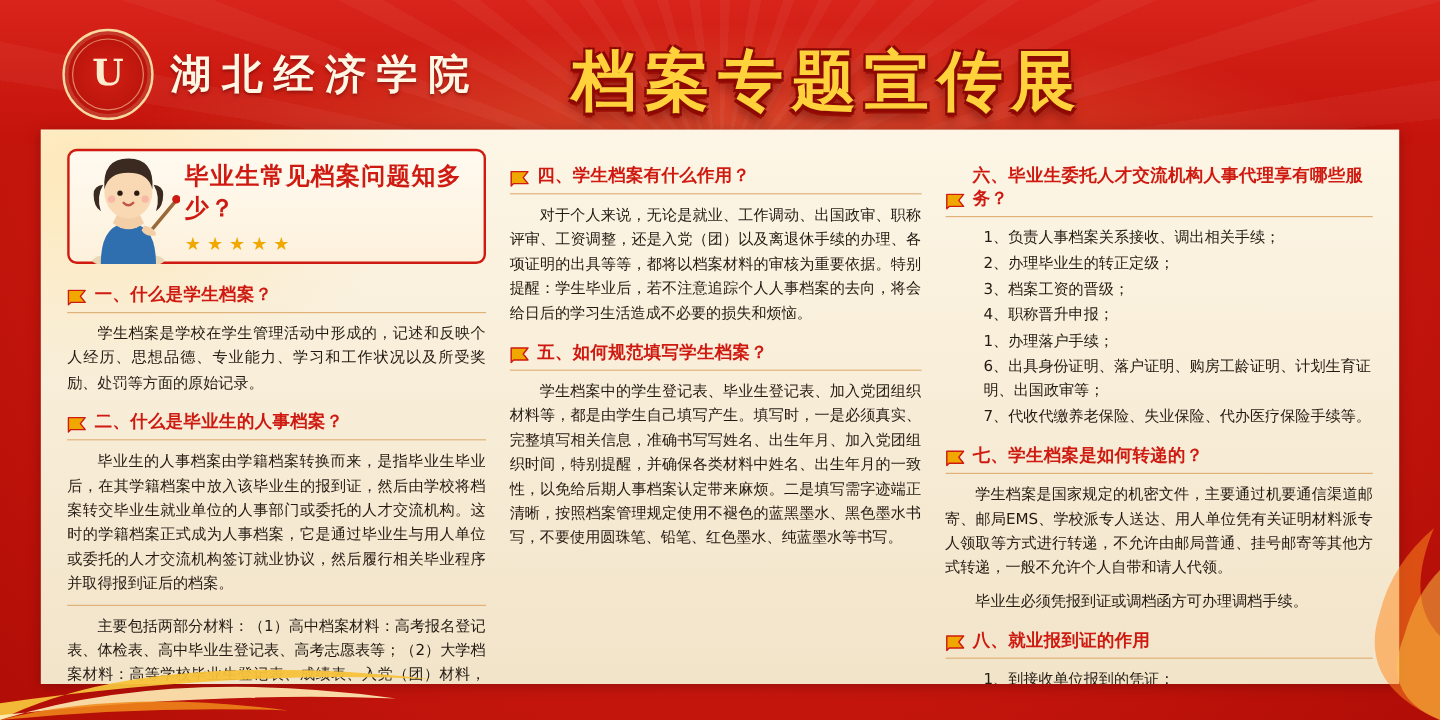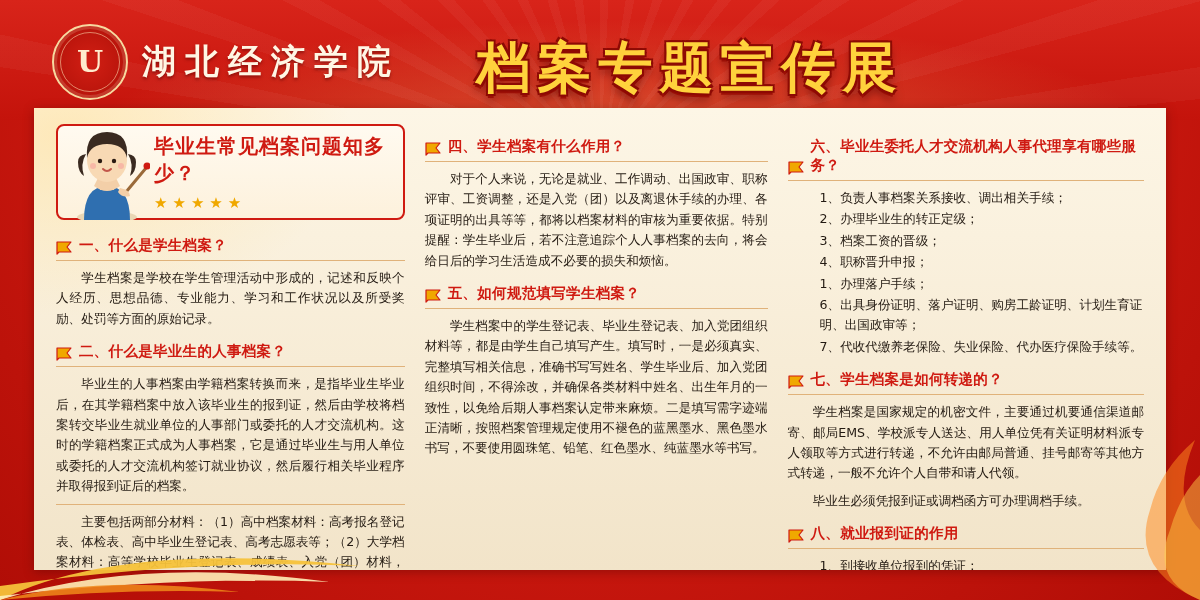--- a/index.html
+++ b/index.html
@@ -198,21 +198,21 @@
         <div class="rule"></div>
         <p class="body">对于个人来说，无论是就业、工作调动、出国政审、职称评审、工资调整，还是入党（团）以及离退休手续的办理、各项证明的出具等等，都将以档案材料的审核为重要依据。特别提醒：学生毕业后，若不注意追踪个人人事档案的去向，将会给日后的学习生活造成不必要的损失和烦恼。</p>
 
         <div class="h2">
           <svg class="flag" width="16" height="14" viewBox="0 0 16 14">
             <path d="M1 13 L1 1 L15 1 L11 6 L15 11 L3 11 Z" fill="#f0a800" stroke="#cf1a11" stroke-width="1.2" stroke-linejoin="round"></path>
           </svg>
           <span class="txt">五、如何规范填写学生档案？</span>
         </div>
         <div class="rule"></div>
-        <p class="body">学生档案中的学生登记表、毕业生登记表、加入党团组织材料等，都是由学生自己填写产生。填写时，一是必须真实、完整填写相关信息，准确书写写姓名、学生毕业后、加入党团组织时间，不得涂改，并确保各类材料中姓名、出生年月的一致性，以免给后期人事档案认定带来麻烦。二是填写需字迹端正清晰，按照档案管理规定使用不褪色的蓝黑墨水、黑色墨水书写，不要使用圆珠笔、铅笔、红色墨水、纯蓝墨水等书写。</p>
+        <p class="body">学生档案中的学生登记表、毕业生登记表、加入党团组织材料等，都是由学生自己填写产生。填写时，一是必须真实、完整填写相关信息，准确书写写姓名、出生年月、加入党团组织时间，特别提醒，并确保各类材料中姓名、出生年月的一致性，以免给后期人事档案认定带来麻烦。二是填写需字迹端正清晰，按照档案管理规定使用不褪色的蓝黑墨水、黑色墨水书写，不要使用圆珠笔、铅笔、红色墨水、纯蓝墨水等书写。</p>
       </div>
 
       <div class="col c3">
         <div class="h2">
           <svg class="flag" width="16" height="14" viewBox="0 0 16 14">
             <path d="M1 13 L1 1 L15 1 L11 6 L15 11 L3 11 Z" fill="#f0a800" stroke="#cf1a11" stroke-width="1.2" stroke-linejoin="round"></path>
           </svg>
           <span class="txt">六、毕业生委托人才交流机构人事代理享有哪些服务？</span>
         </div>
         <div class="rule"></div>

